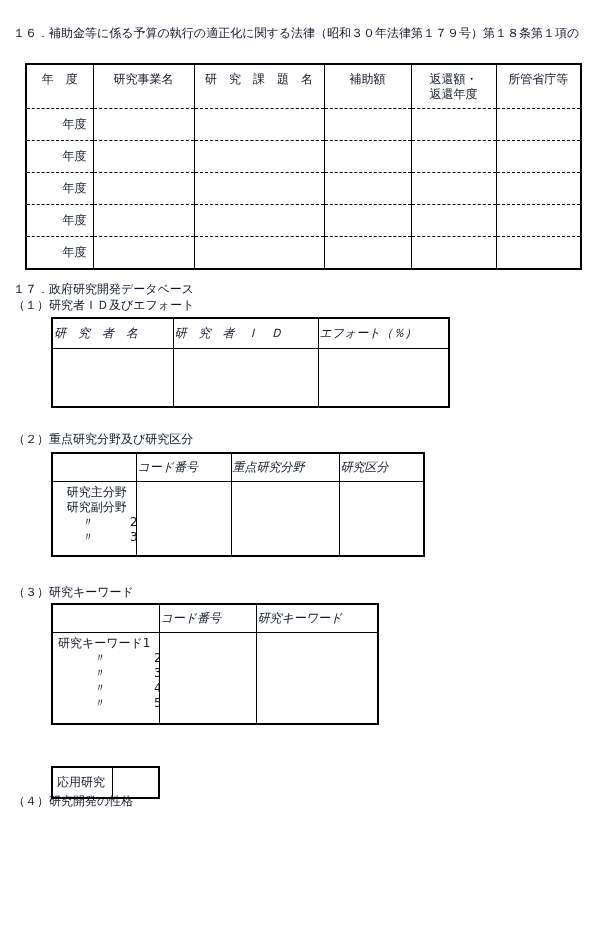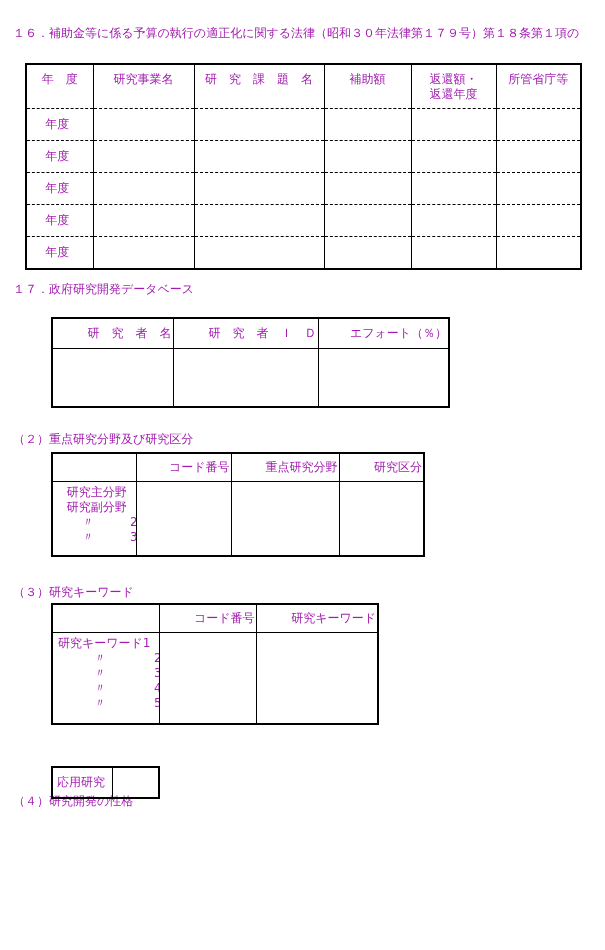--- a/index.html
+++ b/index.html
@@ -1,32 +1,32 @@
 <!DOCTYPE html>
 <html><head>
 <meta charset="utf-8">
 <style>
   html,body { margin:0; padding:0; background:#fff; }
   .page {
-    position:relative; width:605px; height:950px; background:#ffffff; color:#a21caf;
+    position:relative; width:605px; height:950px; background:#ffffff; color:#0f172a;
     font-family:"DejaVu Sans", sans-serif; font-size:12px; line-height:15px;
     overflow:hidden;
   }
   .abs { position:absolute; white-space:nowrap; }
   .flexline { display:flex; justify-content:space-between; }
   table.tbl { position:absolute; border-collapse:collapse; table-layout:fixed; border:2px solid #000; }
   table.tbl td { border:1px solid #000; overflow:hidden; font-size:12px; }
   
   .t16 thead td { text-align:center; vertical-align:top; padding-top:7px; height:35px; }
   .t16 thead td.pre { white-space:pre-line; line-height:15px; padding-top:7px; }
   .t16 thead td { border-bottom:1px dashed #000;text-align:center; }
   .t16 tbody td { height:29px; border-top:1px dashed #000; border-bottom:1px dashed #000; vertical-align:middle; }
-  .t16 td.ylabel { text-align:center; padding-right:6px; }
+  .t16 td.ylabel { text-align:right; padding-right:6px; }
   
-  .hd { text-align:right; vertical-align:middle; }
+  .hd { text-align:left; vertical-align:middle;font-style:italic; }
   .t171 thead td { height:27px; }
   .t171 tbody td { height:55px; }
   .t172 thead td { height:25px; }
   .t172 tbody td { height:70px; vertical-align:top;text-align:center; }
   .t173 thead td { height:25px; }
   .t173 tbody td { height:87px; vertical-align:top; }
   .t174 td { height:27px; vertical-align:middle; }
   .t174 td.rowlabel { padding-left:4px; }
   .prelines { padding:3px 0 0 5px; }
   .prelines div { line-height:15px; white-space:pre; }
@@ -96,20 +96,21 @@
         <td></td>
           <td></td>
         <td></td>
           <td></td>
         <td></td>
       </tr>
     </tbody>
   </table>
 
   <div class="abs" style="left:13px; top:282px;">１７．政府研究開発データベース</div>
+  <div class="abs" style="left:13px; top:298px;">（１）研究者ＩＤ及びエフォート</div>
 
   <table class="tbl t171" style="left:51px; top:317px; width:397px;">
     <colgroup>
         <col style="width:121px">
         <col style="width:145px">
         <col style="width:131px">
       </colgroup>
     <thead>
       <tr>
         <td class="hd">研　究　者　名</td>

